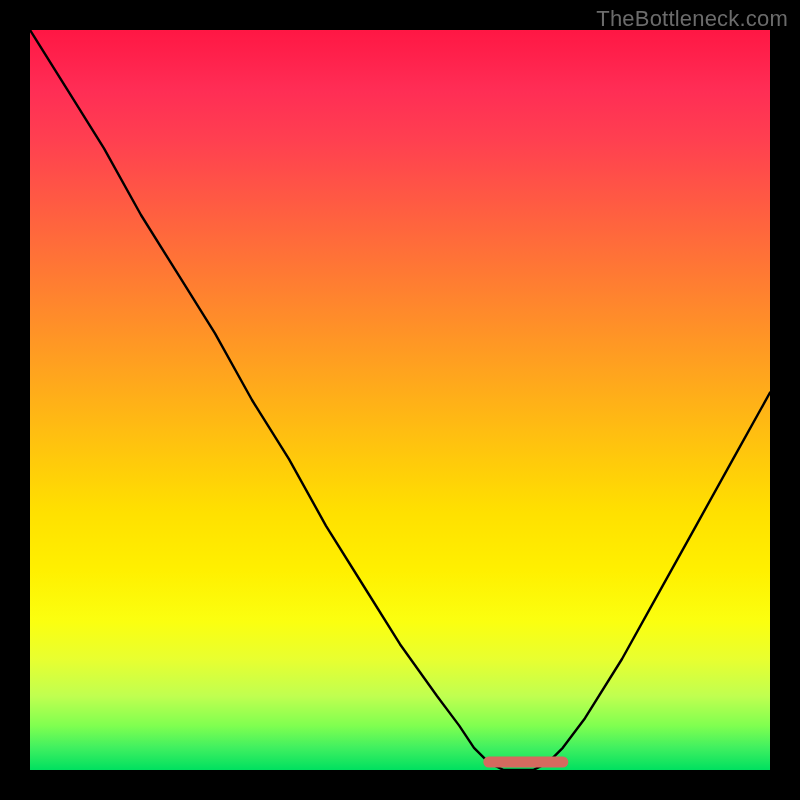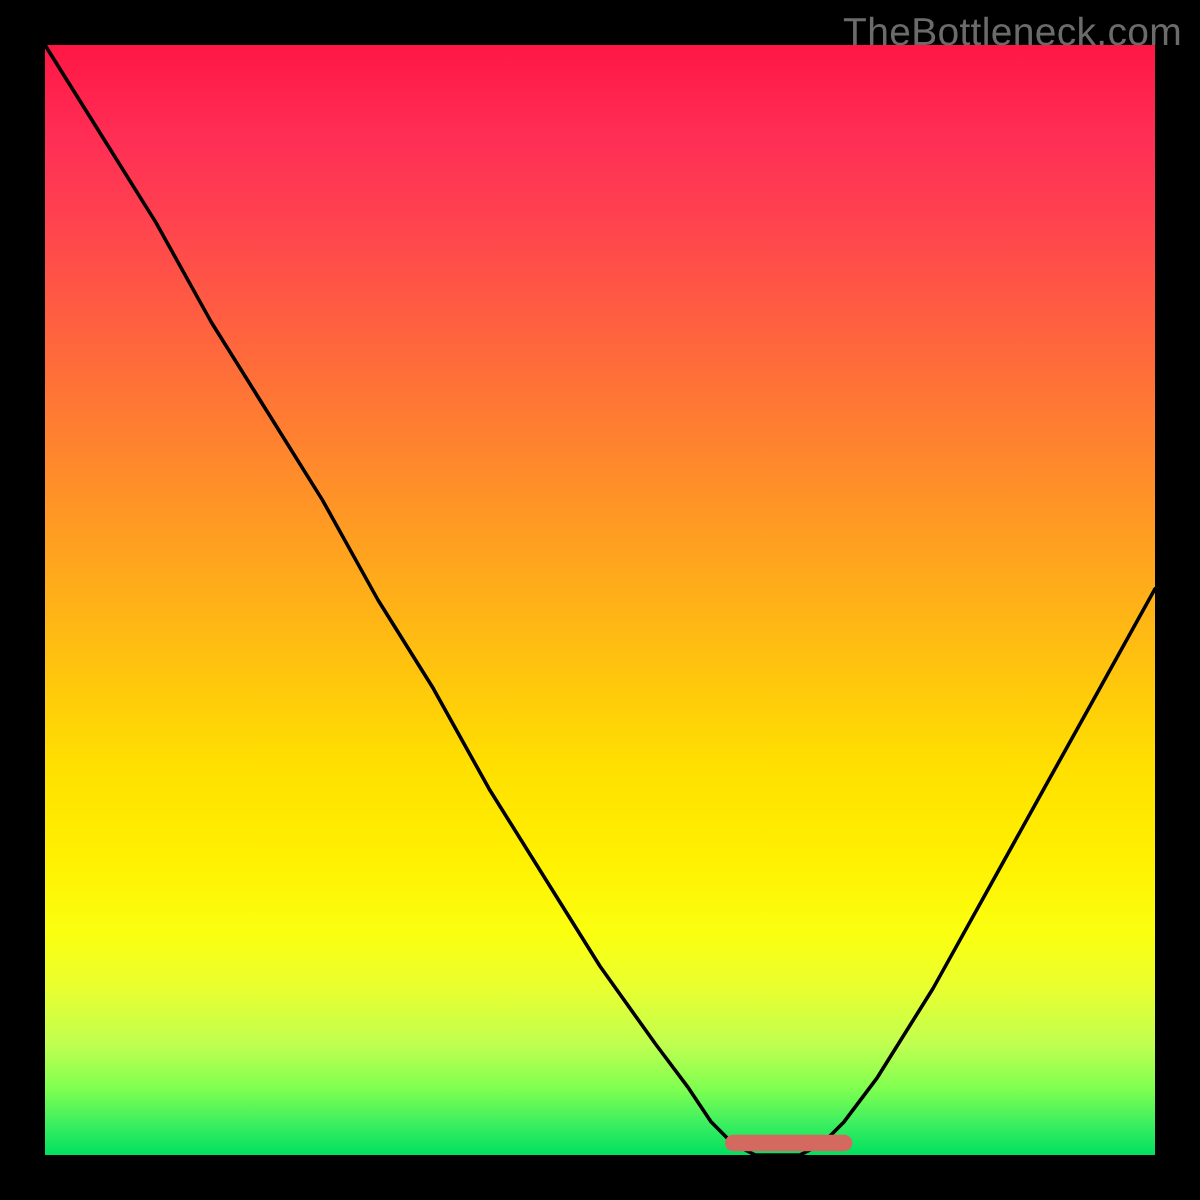--- a/index.html
+++ b/index.html
@@ -44,21 +44,21 @@
       #80ff50 94%,
       #40f060 97%,
       #00e060 100%
     );
   }
   .watermark {
     position: absolute;
     top: 6px;
     right: 12px;
     color: #6b6b6b;
-    font-size: 26px;
+    font-size: 22px;
     font-weight: 500;
     letter-spacing: 0.2px;
     user-select: none;
   }
   svg.curve {
     position: absolute;
     left: 0; top: 0;
     width: 740px;
     height: 740px;
     pointer-events: none;

